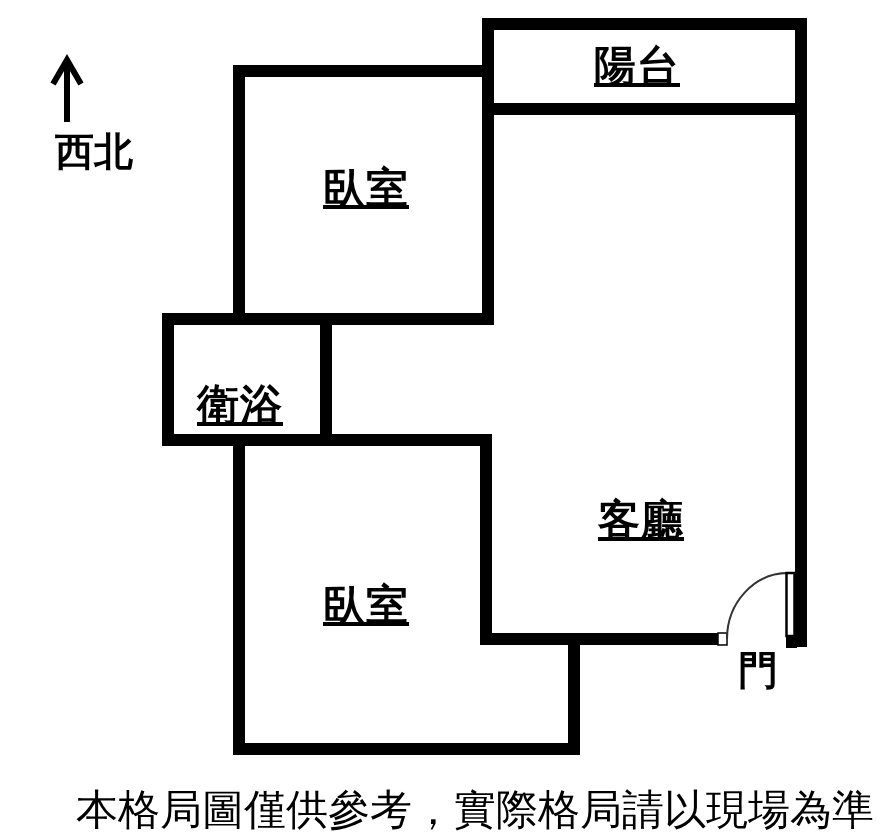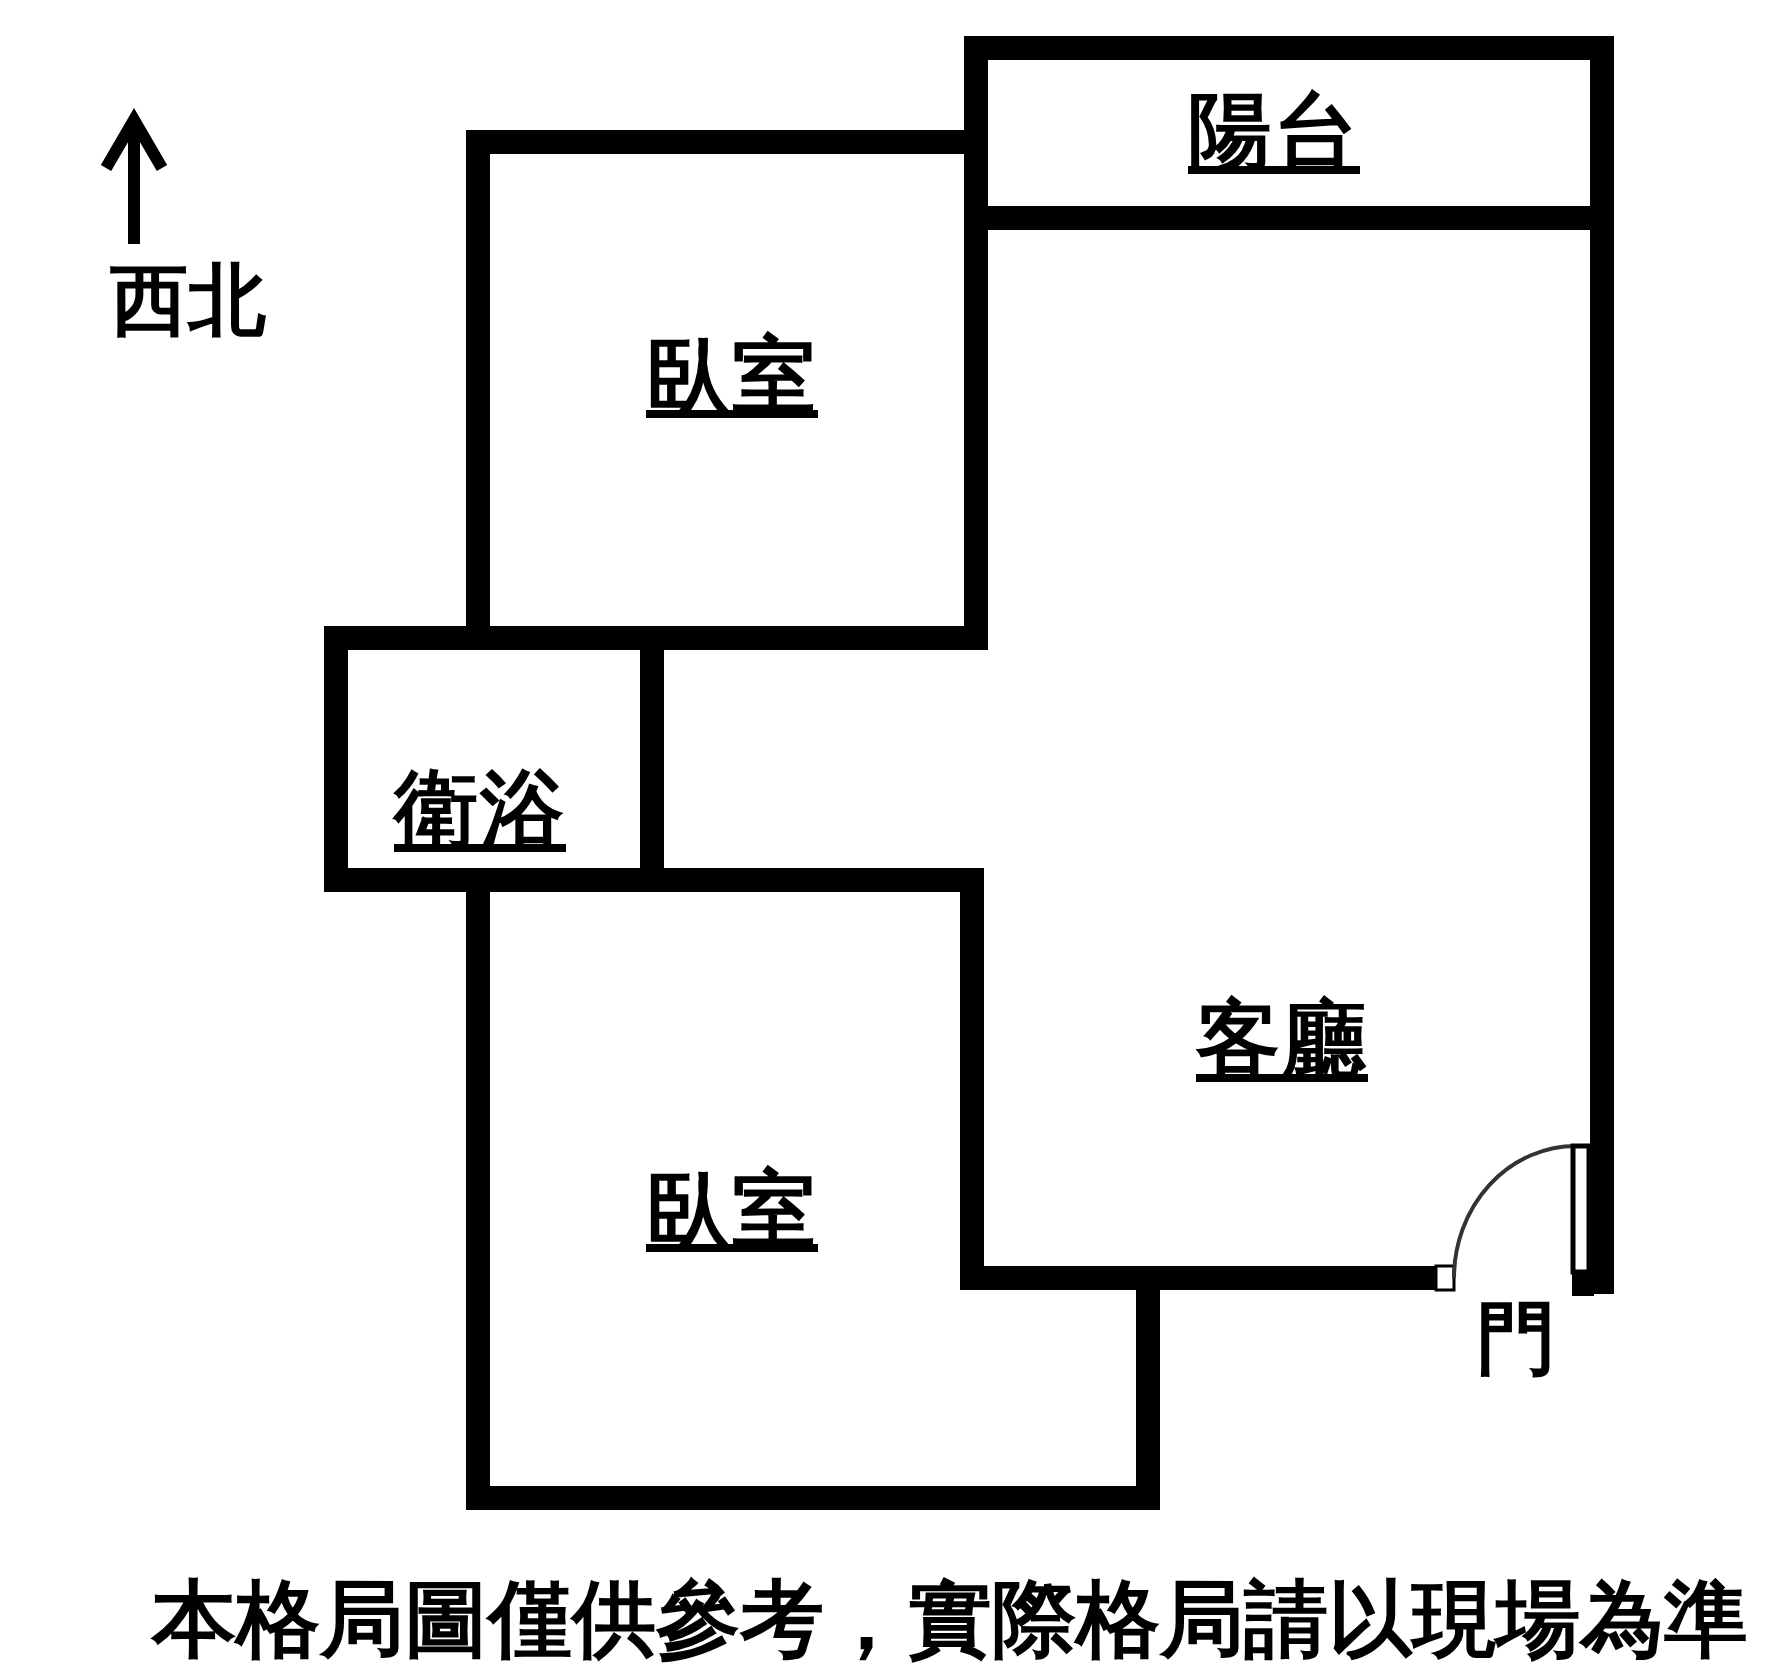--- a/index.html
+++ b/index.html
@@ -56,21 +56,21 @@
     color: #000000;
     white-space: nowrap;
     line-height: 1;
     margin-left: 23px;
   }
   .disclaimer {
     position: absolute;
     left: 475px; top: 810px;
     transform: translate(-50%, -50%);
     font-size: 42px;
-    font-weight: 700;
+    font-weight: 400;
     color: #000000;
     white-space: nowrap;
     line-height: 1;
   }
 </style>
 </head>
 <body>
 
 <div class="plan-canvas">
 

